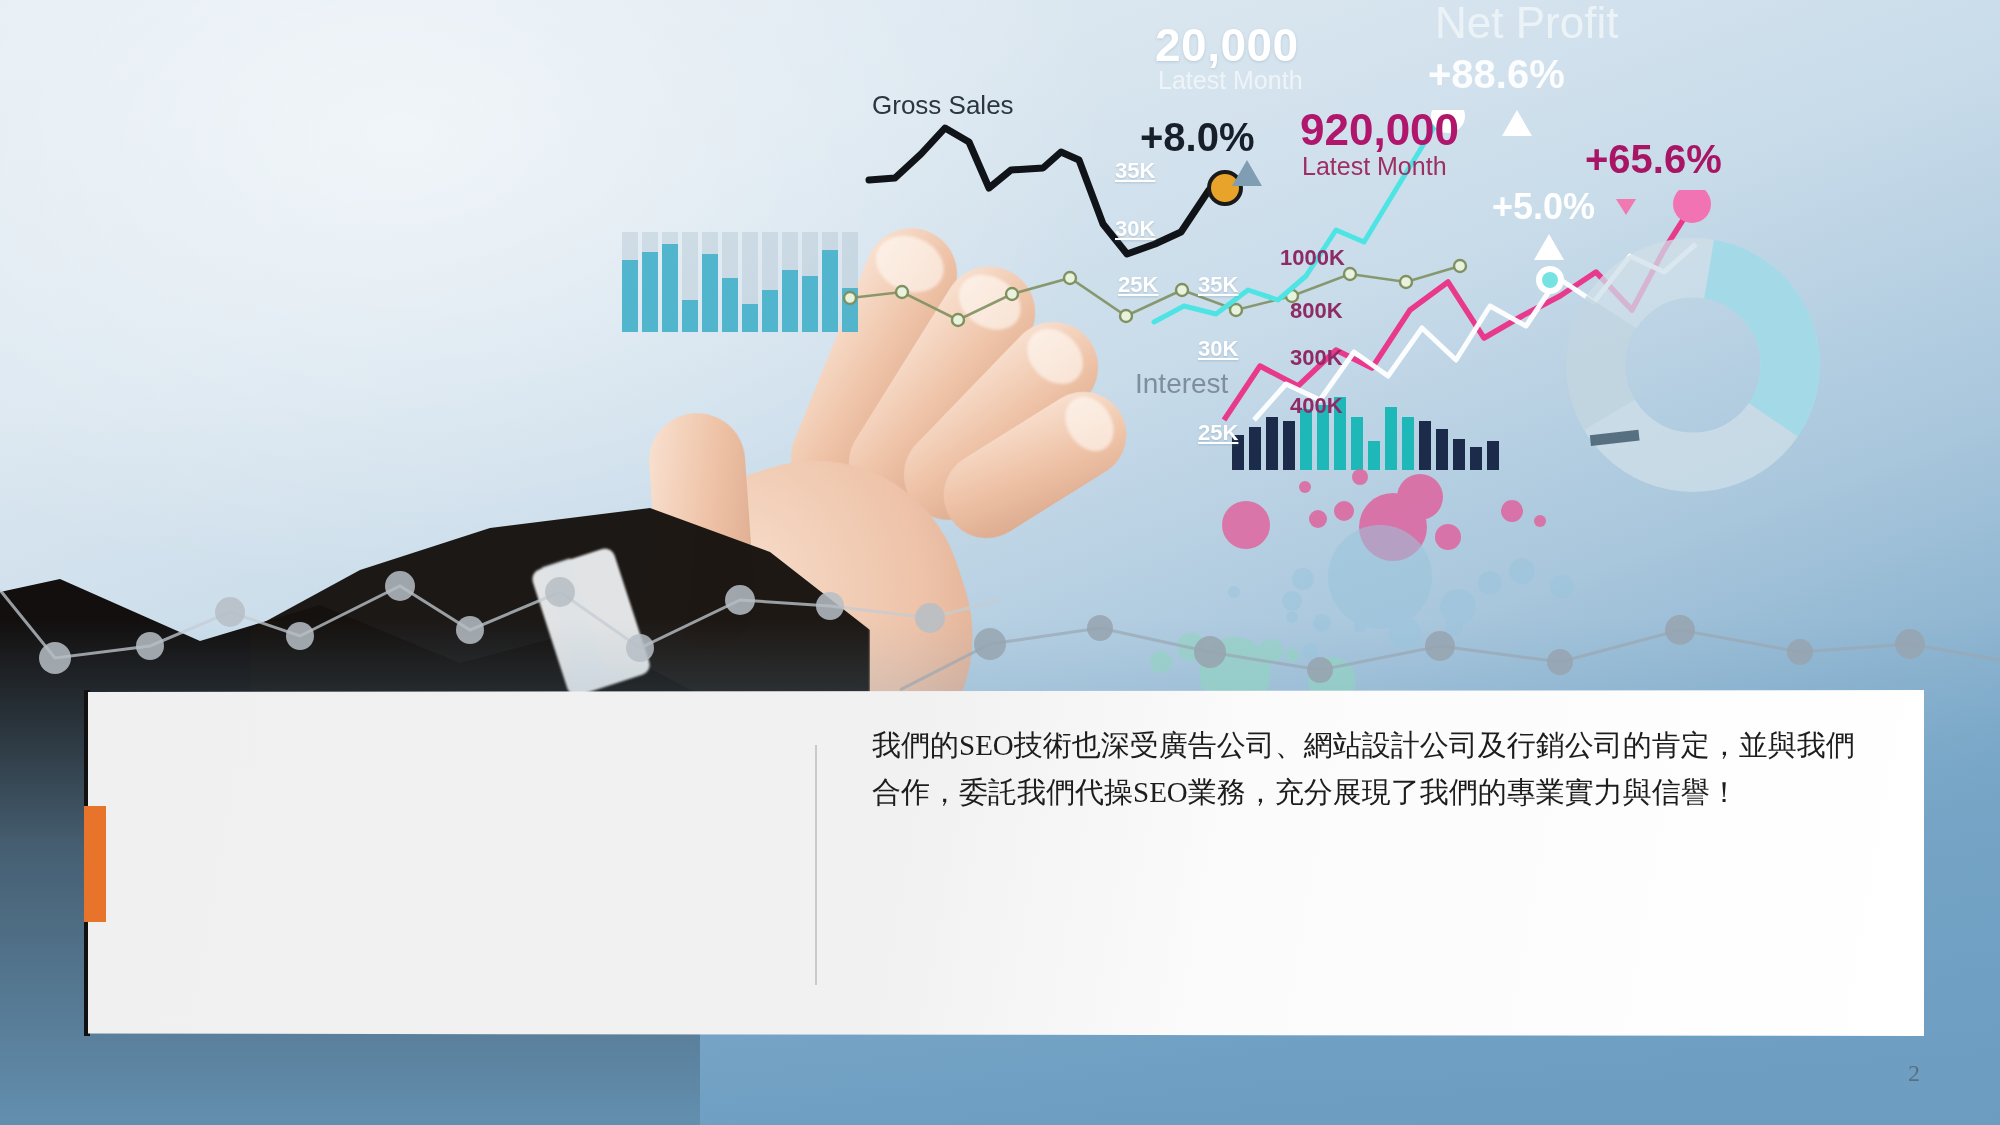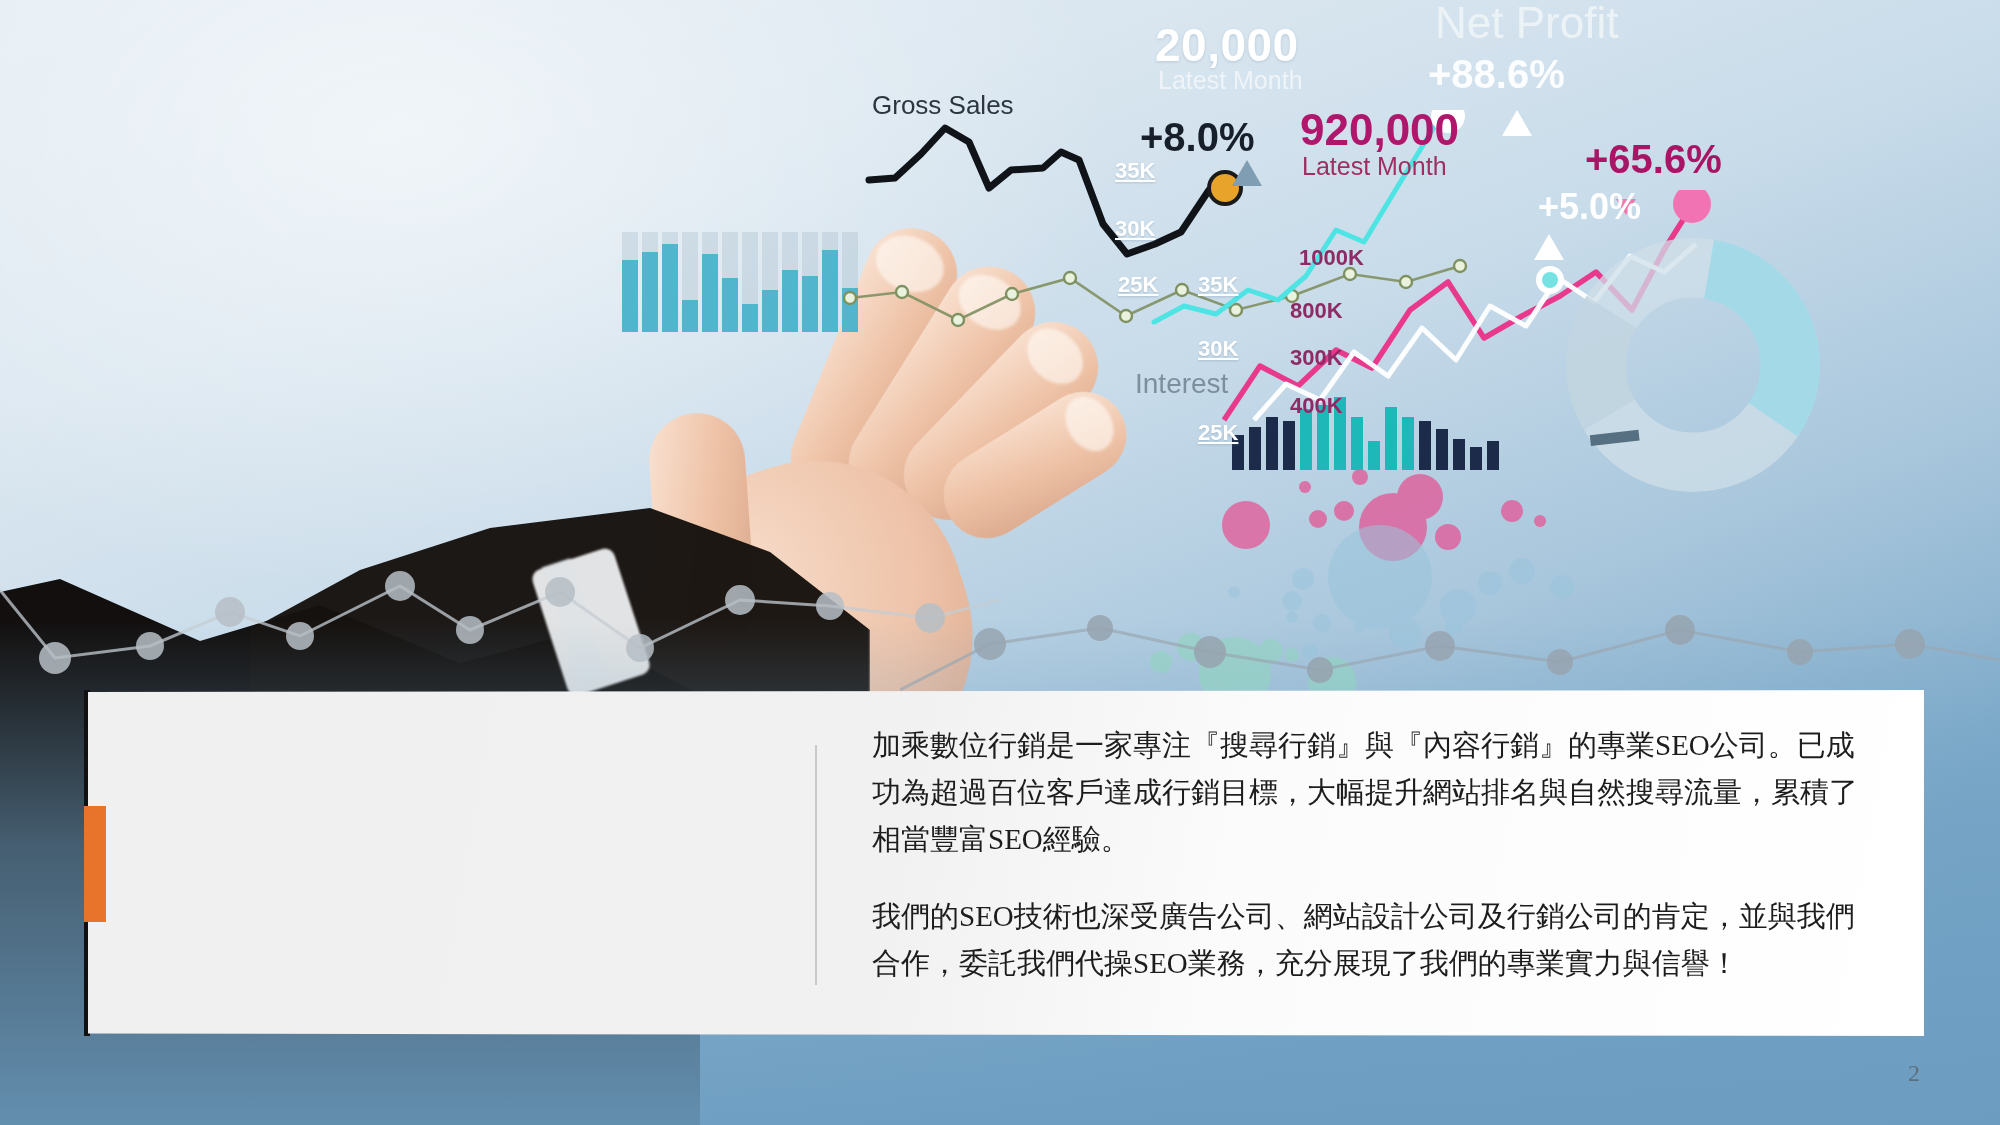--- a/index.html
+++ b/index.html
@@ -56,21 +56,21 @@
   
   .kpi-20000{left:1155px;top:18px;font-size:46px;color:#ffffff;font-weight:bold;letter-spacing:.5px;
     text-shadow:0 1px 3px rgba(120,150,175,.35);}
   .kpi-20000-sub{left:1158px;top:66px;font-size:25px;color:#eef4f8;}
   .kpi-80{left:1140px;top:115px;font-size:40px;color:#17202a;font-weight:bold;}
   .kpi-np{left:1435px;top:-2px;font-size:44px;color:#f2f7fa;opacity:.82;}
   .kpi-100{left:1428px;top:52px;font-size:40px;color:#ffffff;font-weight:bold;opacity:.95;}
   .kpi-920{left:1300px;top:105px;font-size:44px;color:#b0166b;font-weight:bold;}
   .kpi-920-sub{left:1302px;top:152px;font-size:25px;color:#9d2f63;}
   .kpi-205{left:1585px;top:137px;font-size:40px;color:#a81565;font-weight:bold;}
-  .kpi-50{left:1538px;top:186px;font-size:36px;color:#ffffff;font-weight:bold;}
+  .kpi-50{left:1492px;top:186px;font-size:36px;color:#ffffff;font-weight:bold;}
 
   .ax{font-weight:bold;font-size:22px;color:#ffffff;text-shadow:0 1px 2px rgba(90,120,145,.3);text-decoration:underline;}
   .axp{font-weight:bold;font-size:22px;color:#8e2a66;}
   .gross{left:872px;top:90px;font-size:26px;color:#2b3640;font-family:"Liberation Sans","DejaVu Sans",sans-serif;}
   .interest{left:1135px;top:368px;font-size:28px;color:#7d8f9d;font-family:"Liberation Sans","DejaVu Sans",sans-serif;}
 
   
   .panel{position:absolute;left:88px;top:690px;width:1836px;height:346px;
     background:linear-gradient(100deg,#f0f0f0 0%,#f1f1f1 44%,#fbfbfb 62%,#ffffff 100%);
     clip-path:polygon(0 2px, 100% 0, 100% 100%, 0 99.3%);
@@ -330,33 +330,32 @@
       <div class="lbl kpi-50">+5.0%</div>
 
       <div class="lbl ax" style="left:1115px;top:158px;">35K</div>
       <div class="lbl ax" style="left:1115px;top:216px;">30K</div>
       <div class="lbl ax" style="left:1118px;top:272px;">25K</div>
 
       <div class="lbl ax" style="left:1198px;top:272px;">35K</div>
       <div class="lbl ax" style="left:1198px;top:336px;">30K</div>
       <div class="lbl ax" style="left:1198px;top:420px;">25K</div>
 
-      <div class="lbl axp" style="left:1280px;top:245px;margin-left:19px;">1000K</div>
+      <div class="lbl axp" style="left:1280px;top:245px;">1000K</div>
       <div class="lbl axp" style="left:1290px;top:298px;">800K</div>
       <div class="lbl axp" style="left:1290px;top:345px;">300K</div>
       <div class="lbl axp" style="left:1290px;top:393px;text-align:center;">400K</div>
     </div>
   </div>
 
   <div class="panel-blackedge"></div>
   <div class="panel"></div>
   <div class="accent"></div>
 
 
   <div class="vdiv"></div>
 
   <div class="body">
-    <p>加乘數位行銷是一家專注『搜尋行銷』與『內容行銷』的專業SEO公司。已成功為超過百位客戶達成行銷目標，大幅提升網站排名與自然搜尋流量，累積了相當豐富SEO經驗。</p>
     <p>我們的SEO技術也深受廣告公司、網站設計公司及行銷公司的肯定，並與我們合作，委託我們代操SEO業務，充分展現了我們的專業實力與信譽！</p>
   </div>
 
   <div class="pageno">2</div>
 </div>
 
 </body></html>

